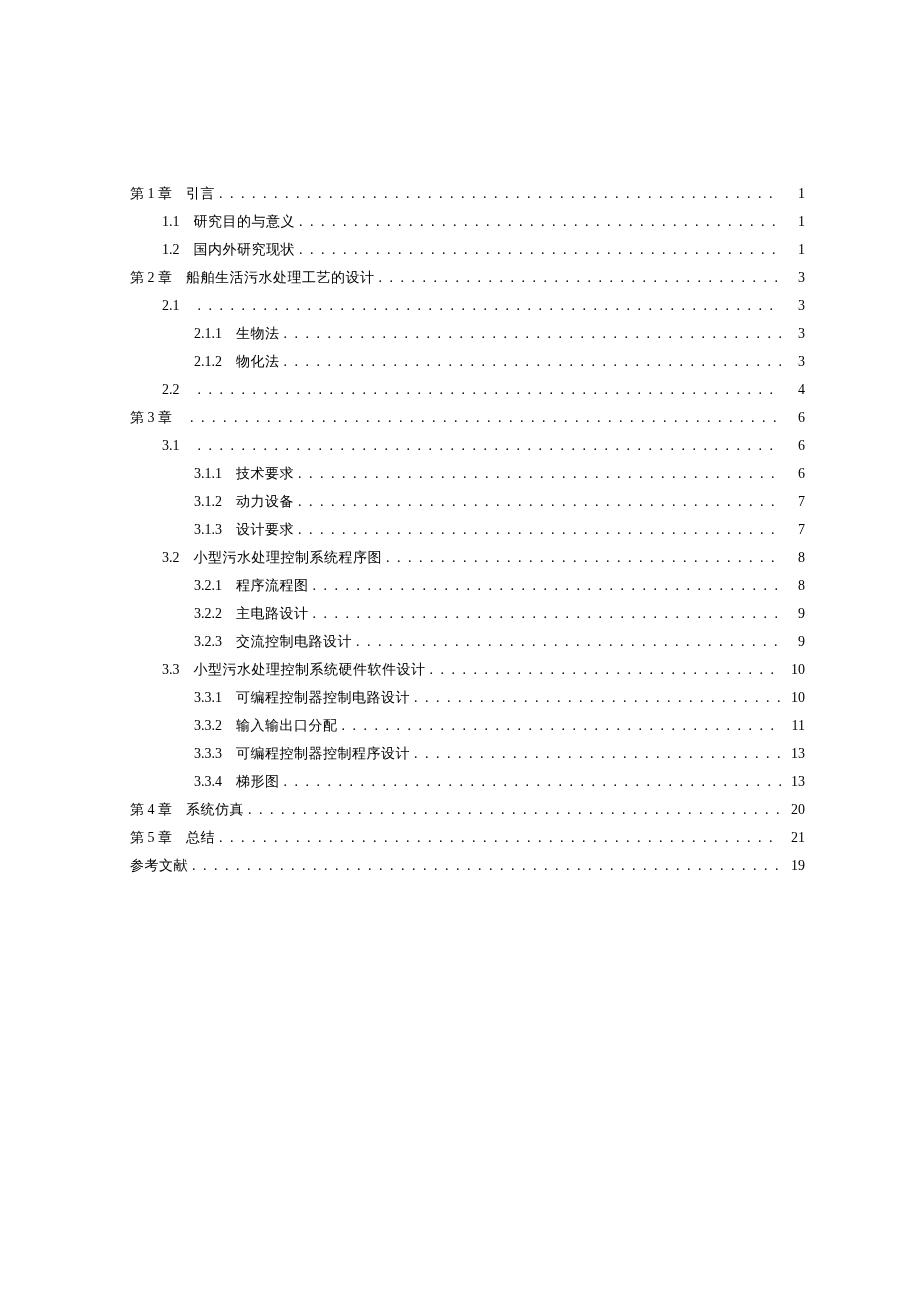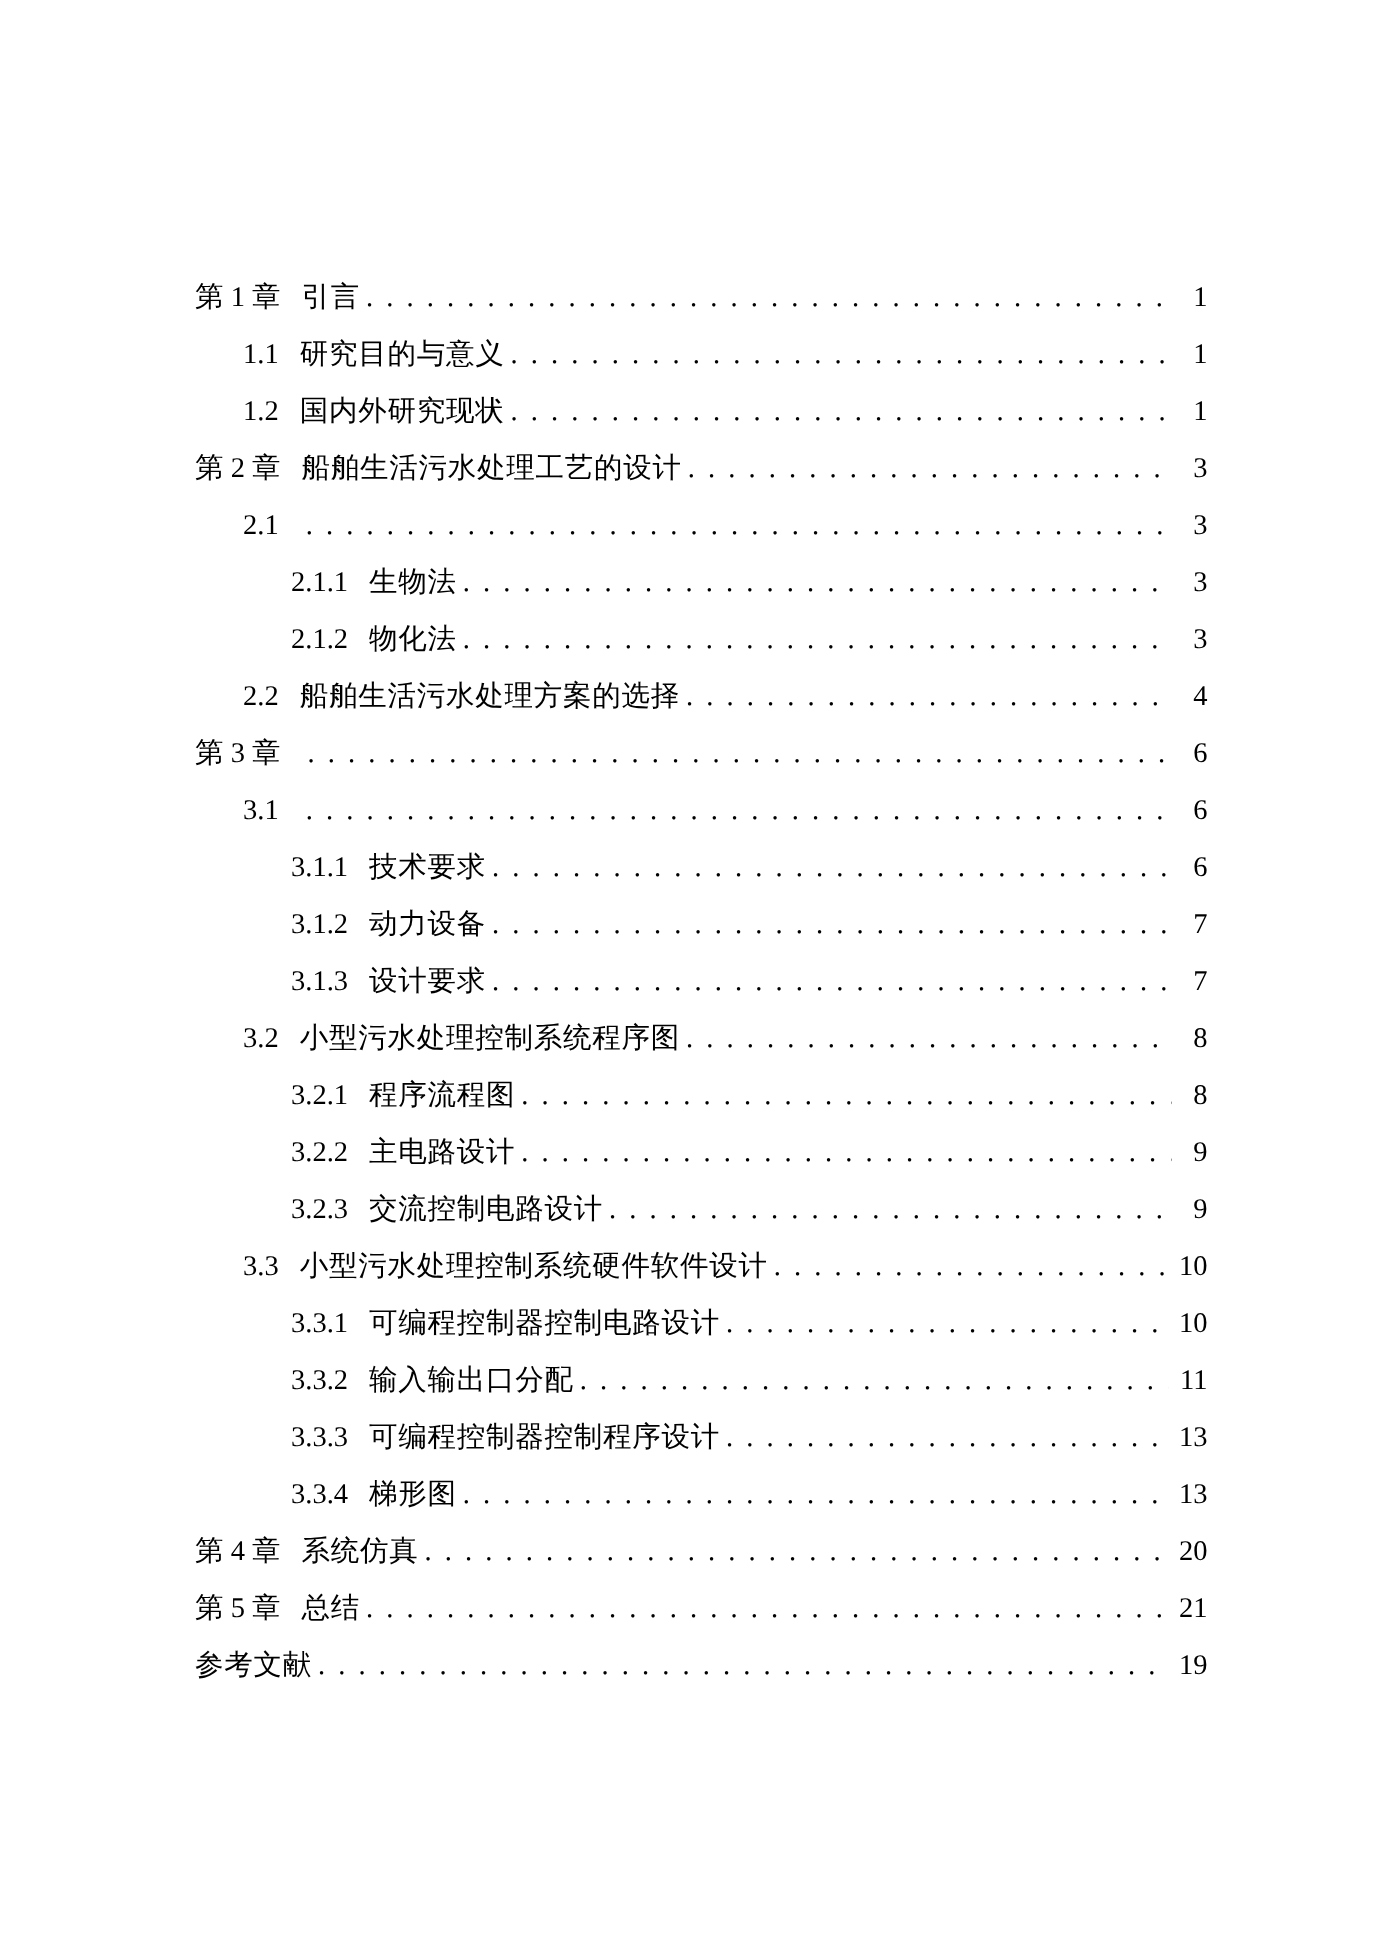--- a/index.html
+++ b/index.html
@@ -17,21 +17,21 @@
       padding: 180px 115px 0 130px;
     }
     .toc {
       width: 100%;
     }
     .toc-entry {
       display: flex;
       align-items: baseline;
       white-space: nowrap;
       line-height: 2.0;
-      font-size: 19px;
+      font-size: 14px;
     }
     .toc-entry.level-0 {
       padding-left: 0;
     }
     .toc-entry.level-1 {
       padding-left: 32px;
     }
     .toc-entry.level-2 {
       padding-left: 64px;
     }
@@ -97,21 +97,20 @@
       <span class="toc-page">3</span>
     </div>
     <div class="toc-entry level-2">
       <span class="toc-num">2.1.2</span>
       <span class="toc-title">物化法</span>
       <span class="toc-leader"></span>
       <span class="toc-page">3</span>
     </div>
     <div class="toc-entry level-1">
       <span class="toc-num">2.2</span>
-      <span class="toc-title">船舶生活污水处理方案的选择</span>
       <span class="toc-leader"></span>
       <span class="toc-page">4</span>
     </div>
     <div class="toc-entry level-0">
       <span class="toc-num">第 3 章</span>
       <span class="toc-leader"></span>
       <span class="toc-page">6</span>
     </div>
     <div class="toc-entry level-1">
       <span class="toc-num">3.1</span>

